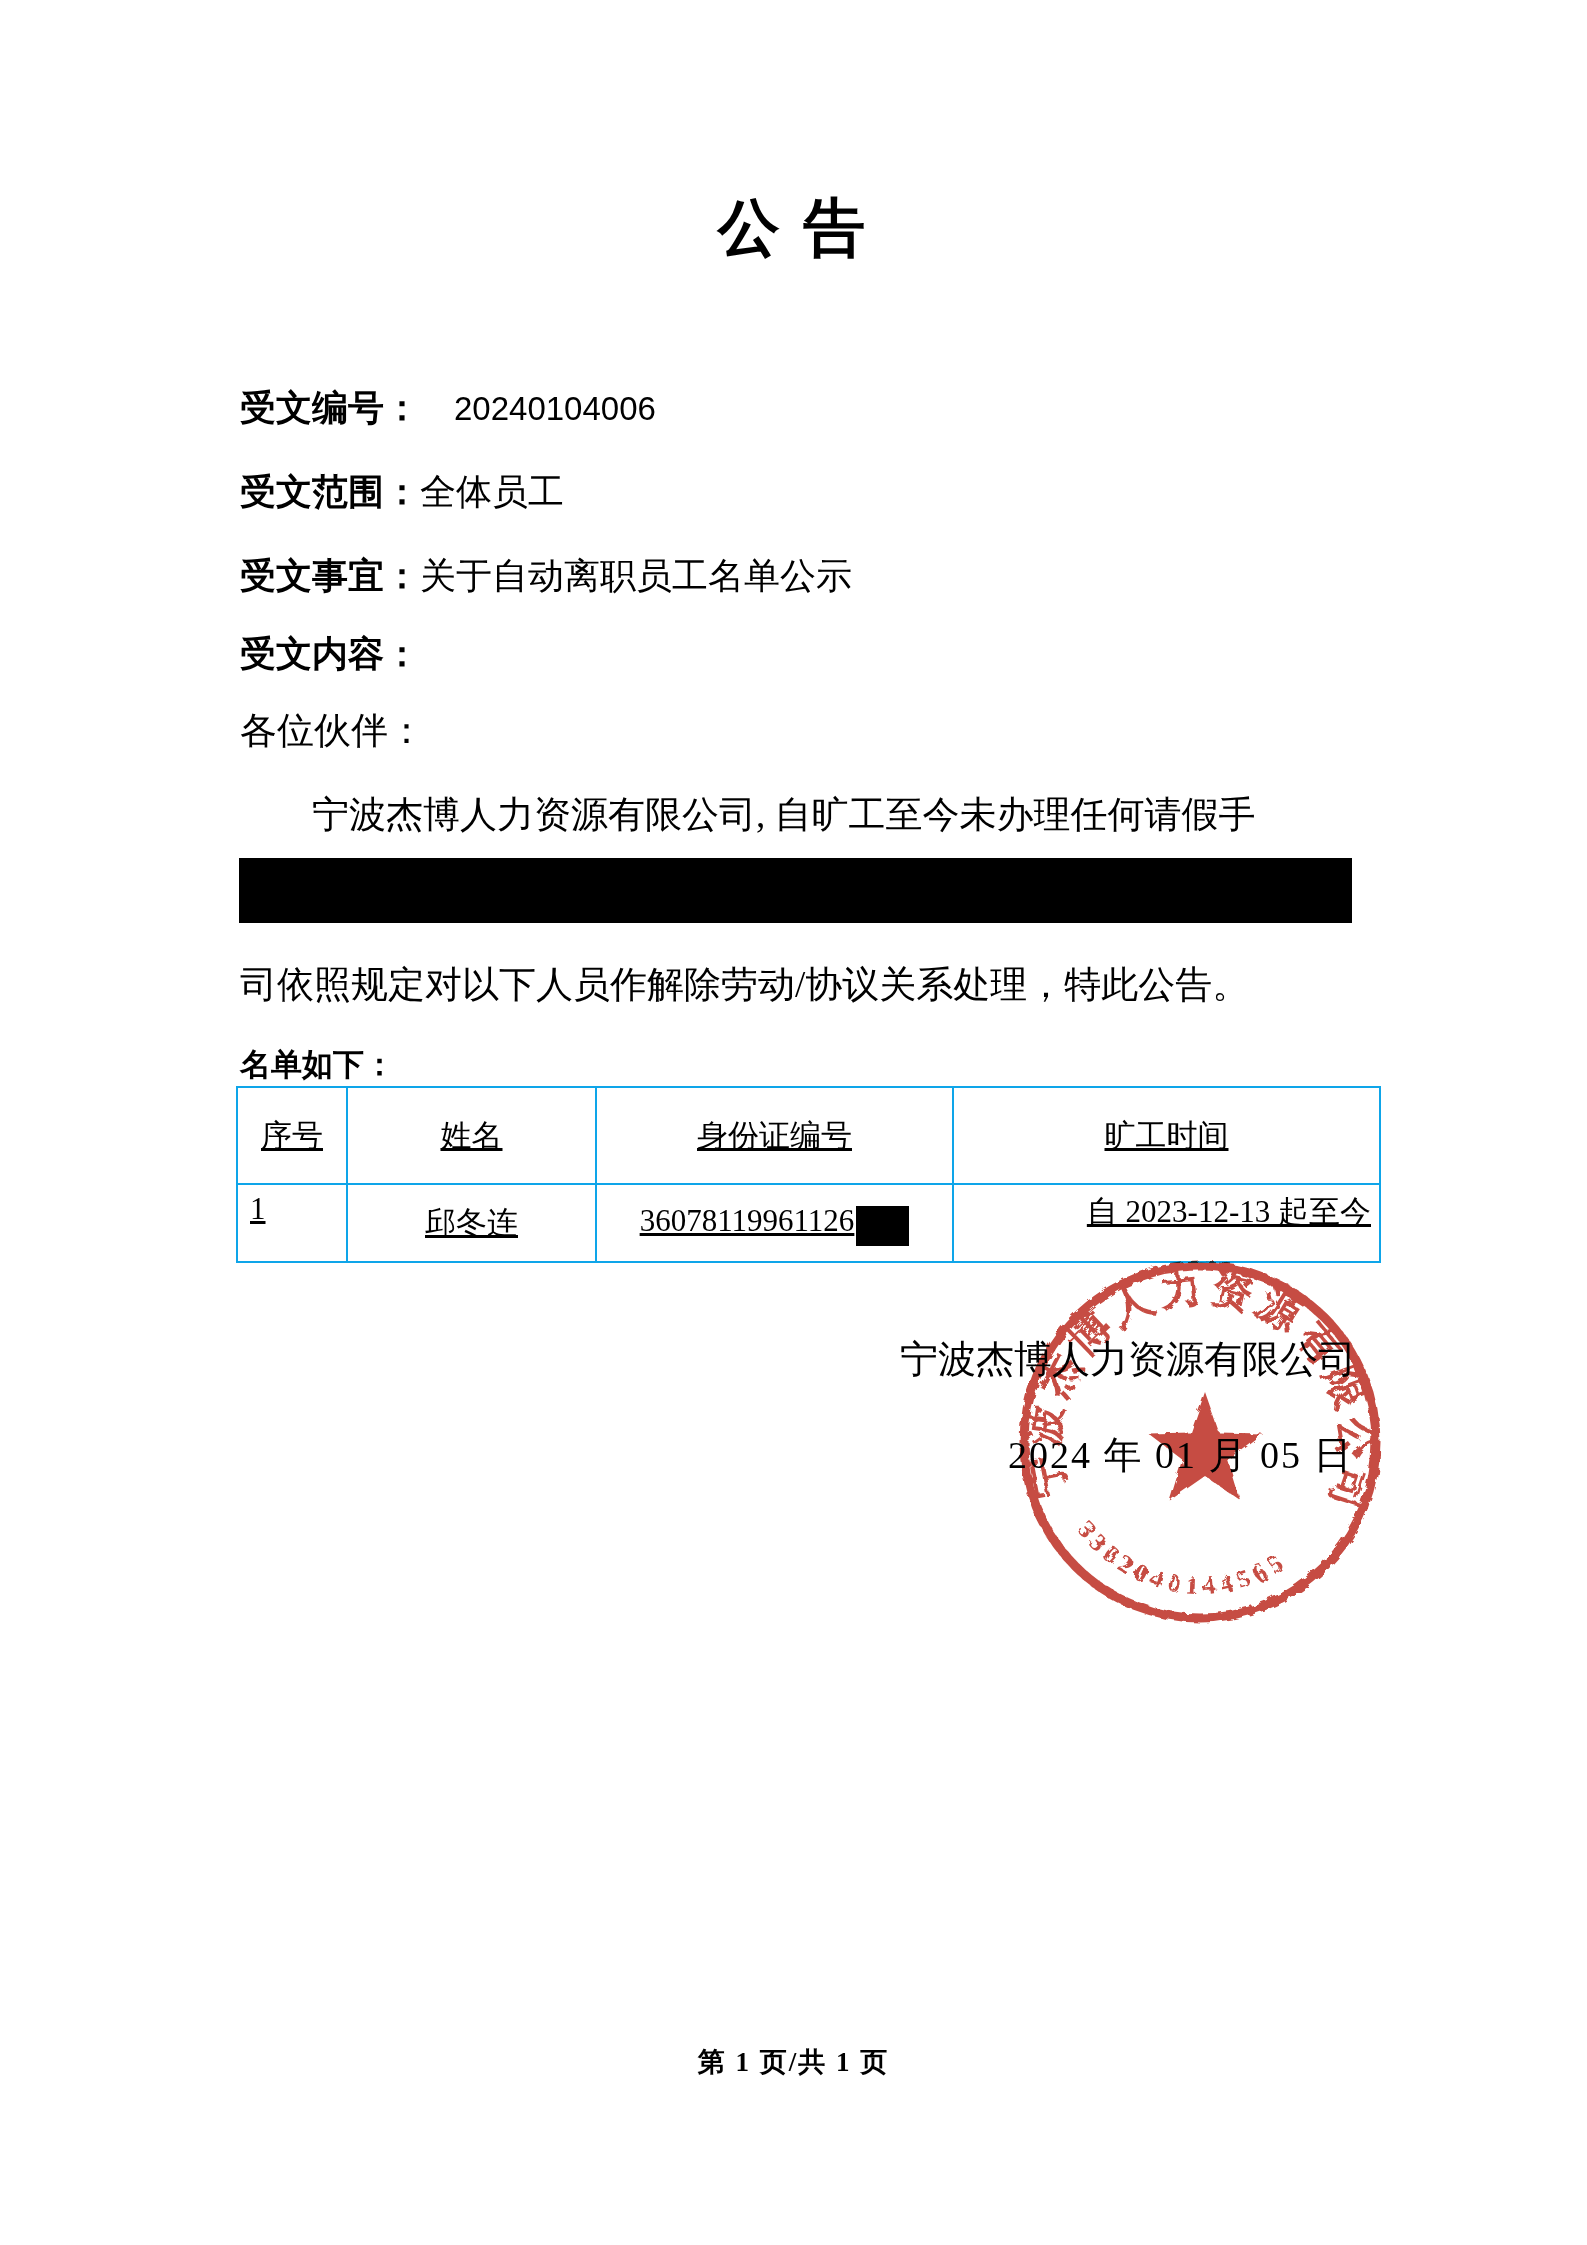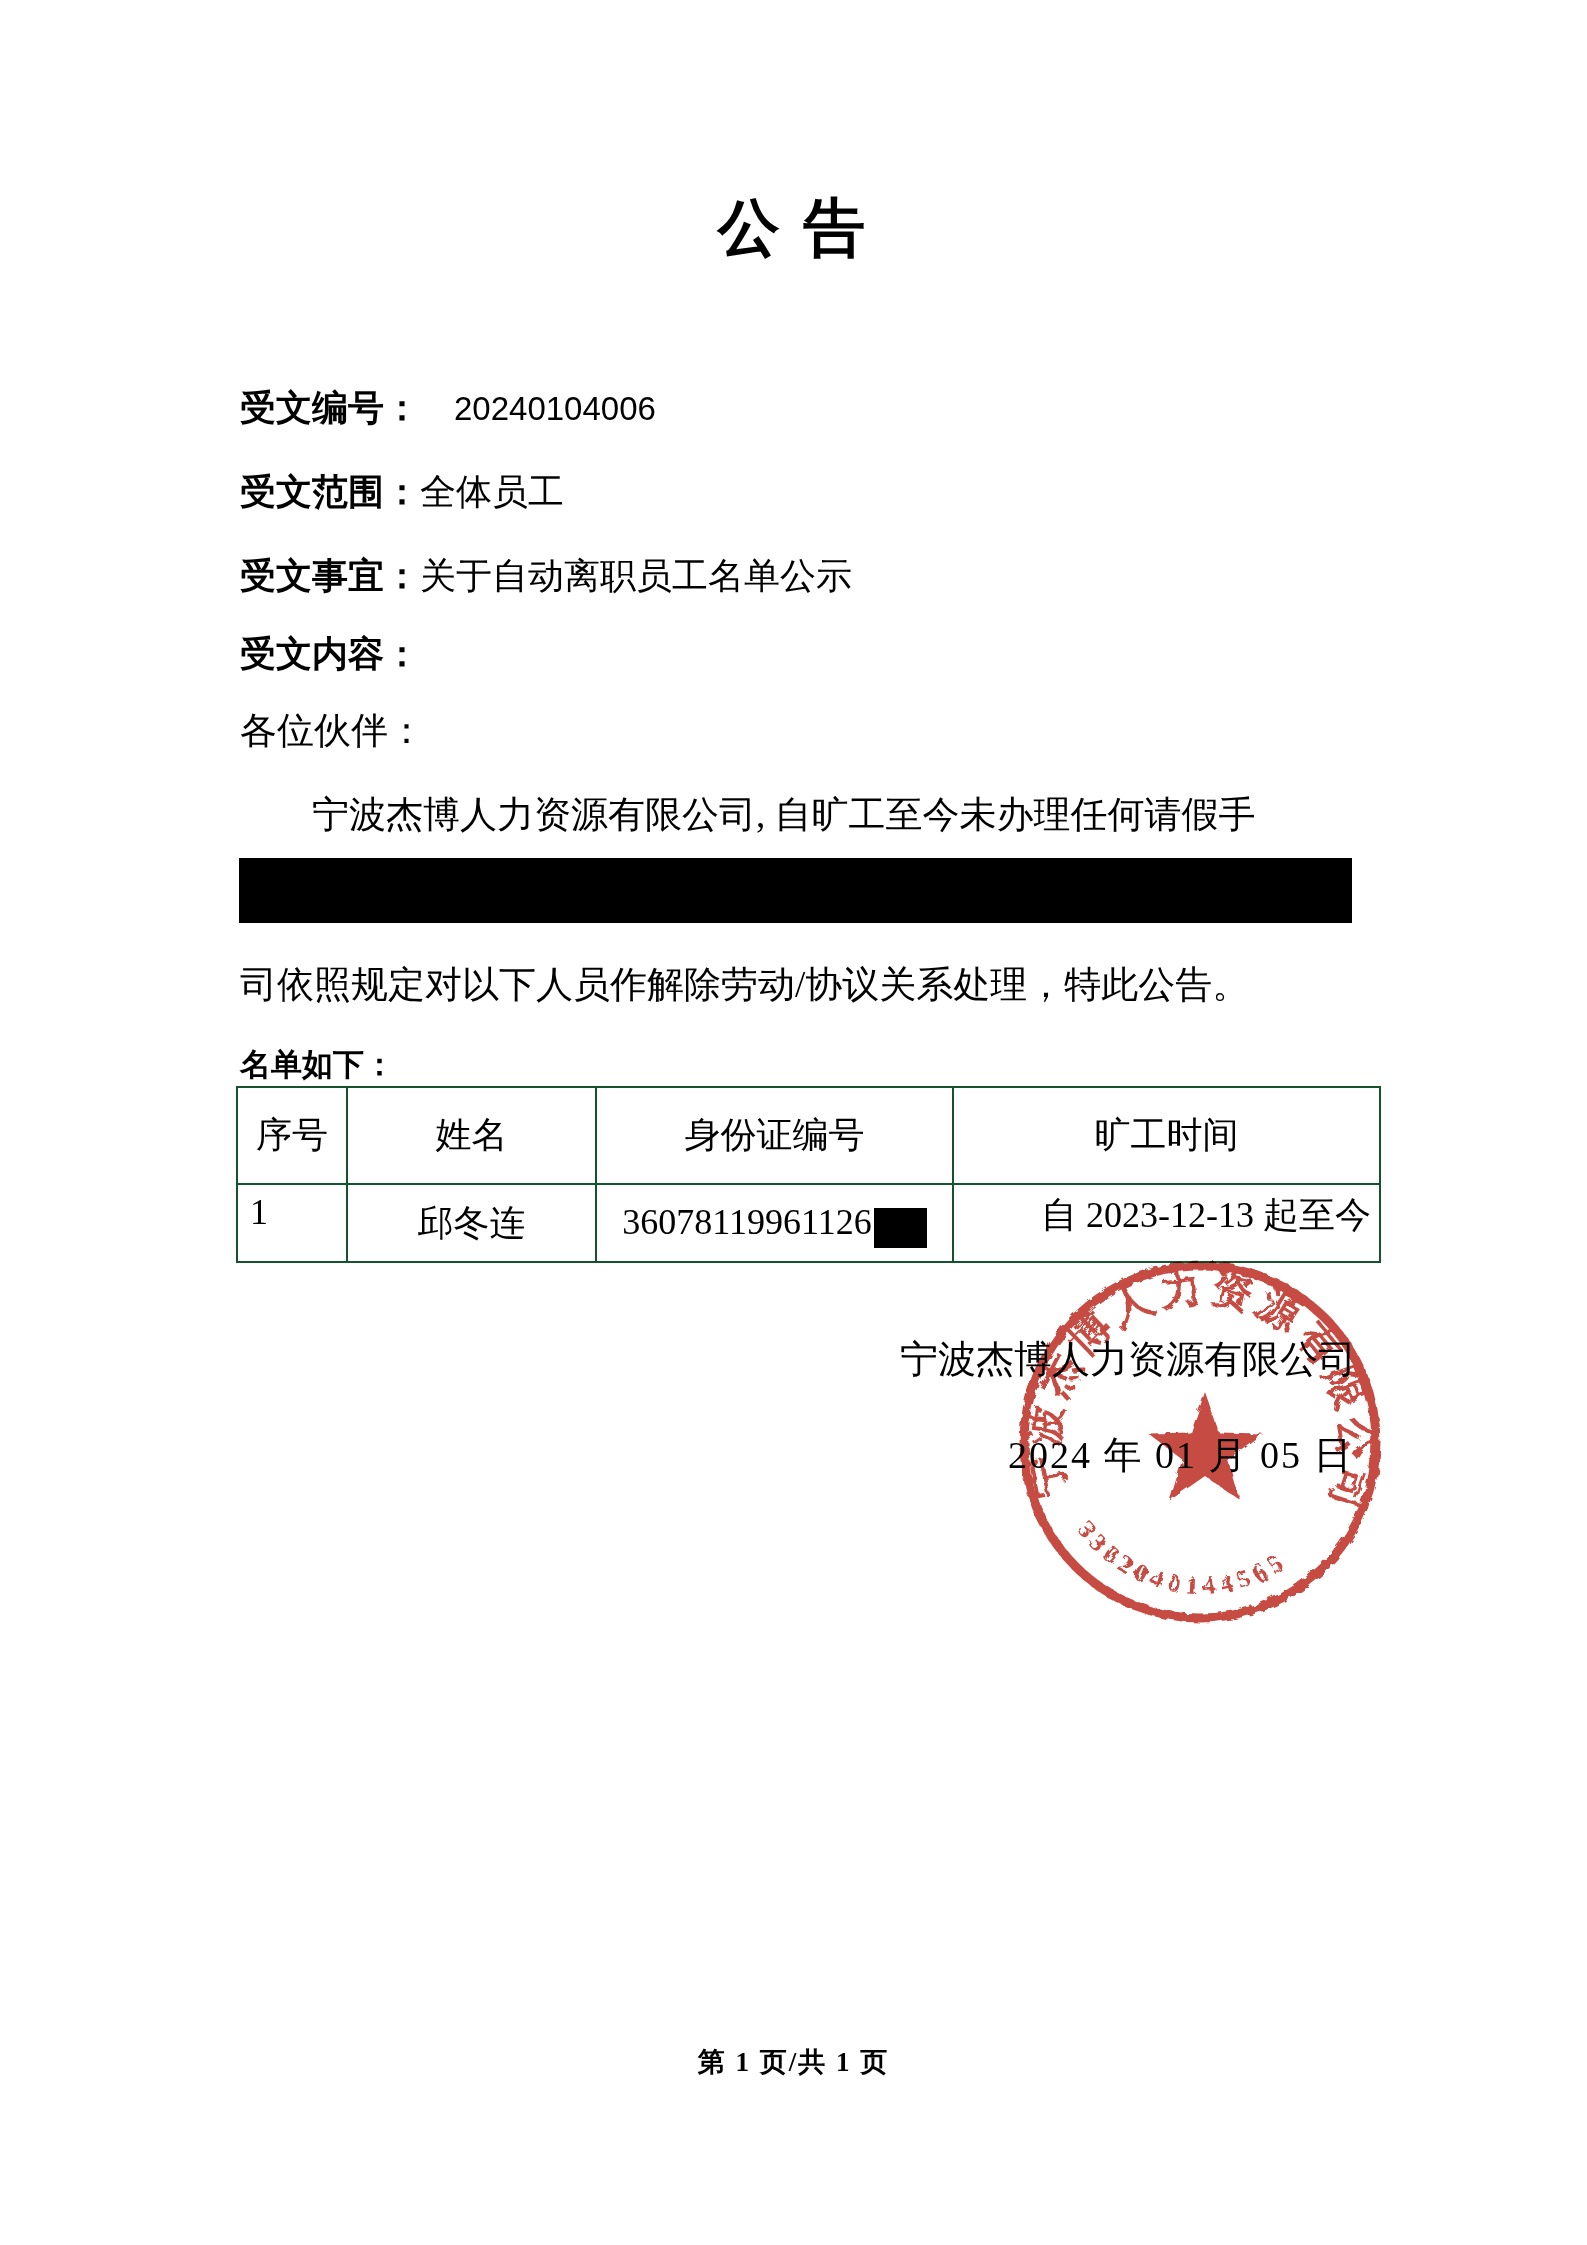--- a/index.html
+++ b/index.html
@@ -38,23 +38,24 @@
   .list-heading{
     position:absolute;left:240px;top:1044px;
     font-size:31px;font-weight:bold;
   }
   table.roster{
     position:absolute;left:236px;top:1086px;
     border-collapse:collapse;table-layout:fixed;
     width:1123px;
   }
   table.roster td{
-    border:2px solid #14532d;
-    font-size:36px;
+    border:2px solid #0ea5e9;
+    font-size:31px;
     overflow:hidden;
+    text-decoration:underline;
   }
   table.roster .hdr td{
     height:71px;text-align:center;vertical-align:middle;
   }
   table.roster .datarow td{height:70px;}
   td.c-index{width:108px;text-align:left;vertical-align:top;padding:6px 0 0 12px;}
   td.c-name{width:245px;text-align:center;vertical-align:middle;}
   td.c-id{width:353px;text-align:center;vertical-align:middle;}
   td.c-period{width:401px;text-align:right;vertical-align:top;padding:6px 8px 0 14px;}
   .id-redaction-box{

